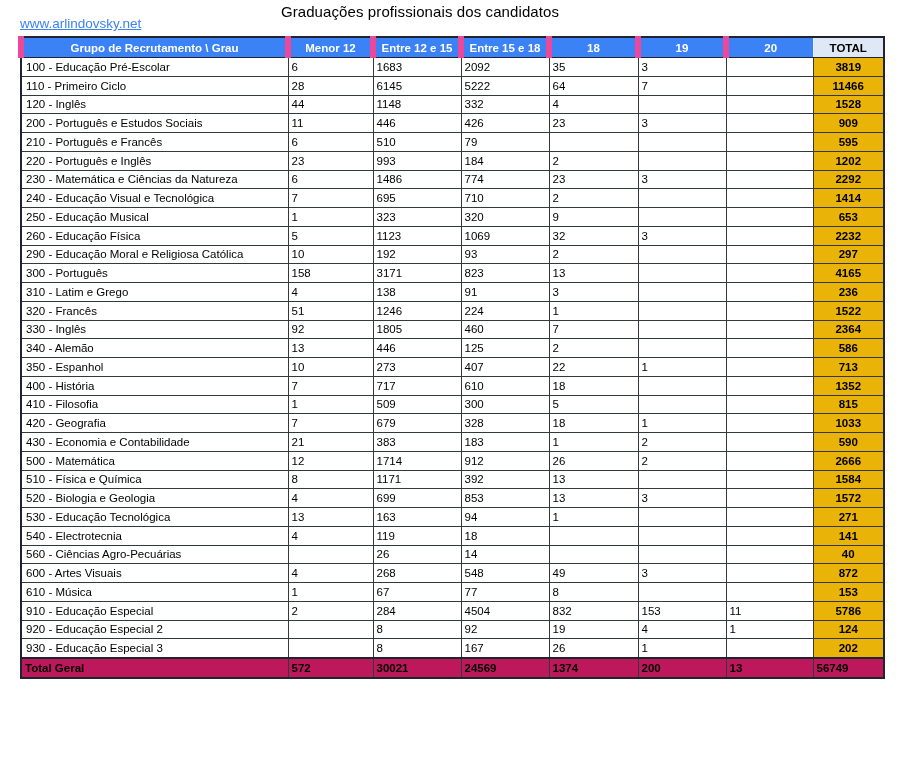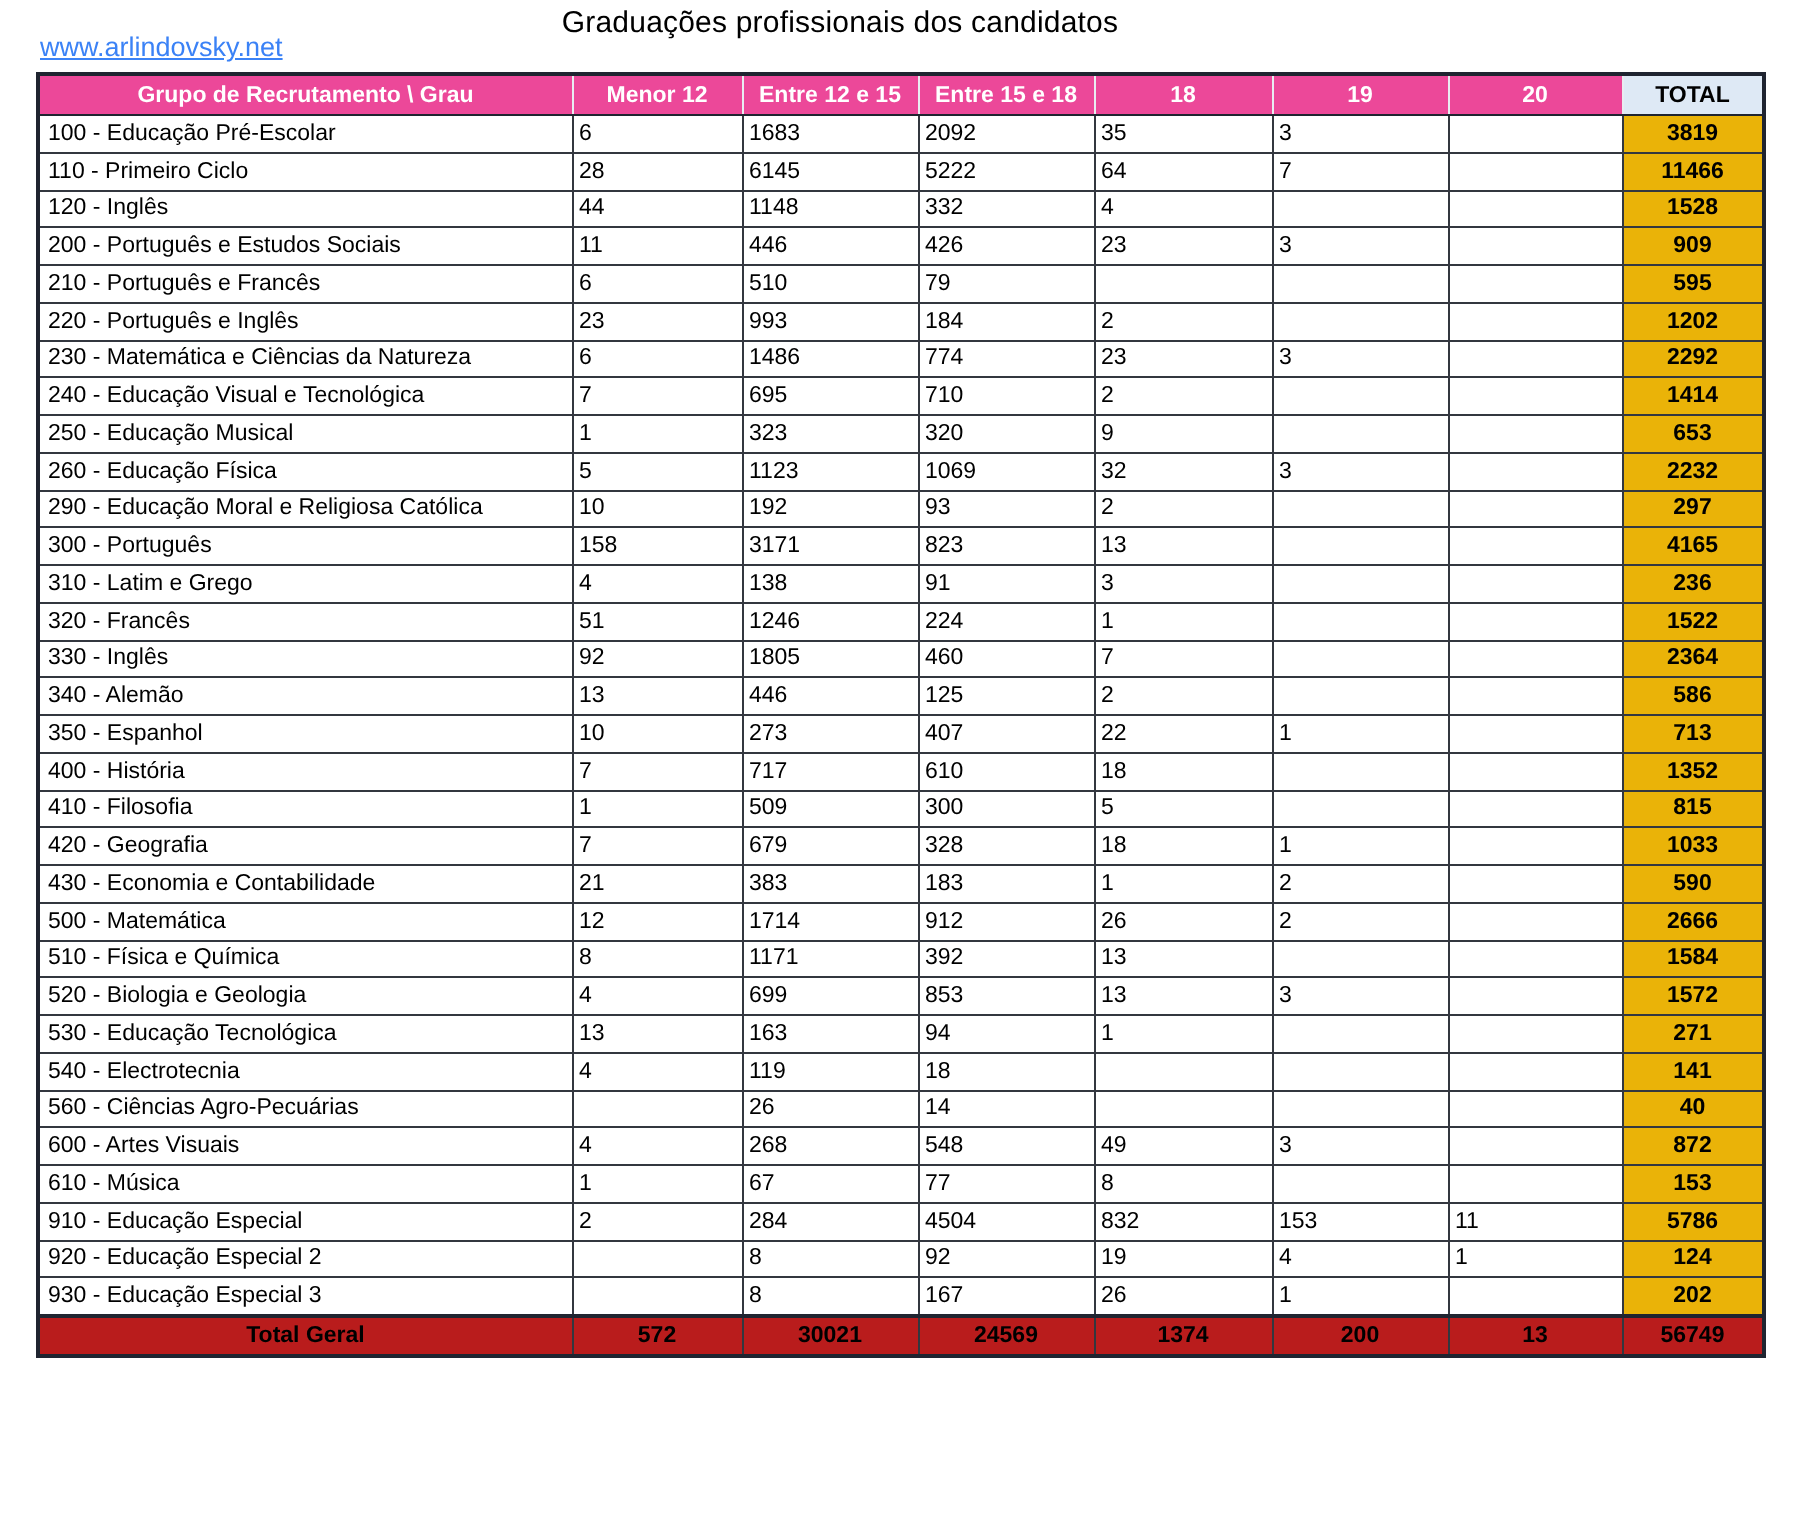--- a/index.html
+++ b/index.html
@@ -35,27 +35,27 @@
     position: absolute;
     top: 36px; left: 18px;
     width: 863px;
     border-collapse: collapse;
     table-layout: fixed;
     border: 2px solid #1F2430;
     font-size: 11.5px;
     color: #000000;
   }
   table.grad th {
-    background: #ec4899;
+    background: #3b82f6;
     color: #FFFFFF;
     font-weight: bold;
     font-size: 11.5px;
     height: 19px;
     text-align: center;
-    border-left: 1px solid #ec4899;
+    border-left: 6px solid #ec4899;
     border-right: 1px solid #E9ECF1;
     border-bottom: 1.5px solid #1F2430;
     padding: 0 2px;
     overflow: hidden;
     white-space: nowrap;
   }
   table.grad th.total-h {
     background: #DEE9F5;
     color: #000000;
     border-left: 1.5px solid #1F2430;
@@ -70,23 +70,22 @@
     vertical-align: middle;
   }
   table.grad td.name { text-align: left; padding-left: 4px; }
   table.grad td.num  { text-align: left; }
   table.grad td.total {
     background: #eab308;
     font-weight: bold;
     text-align: center;
   }
   table.grad tfoot td {
-    background: #b91c1c;
+    background: #be185d;
     font-weight: bold;
-    text-align: center;
     border-top: 2px solid #1F2430;
     height: 18px;
   }
 </style>
 </head>
 <body>
 
 <div class="page">
 
   <div class="title">Graduações profissionais dos candidatos</div>

